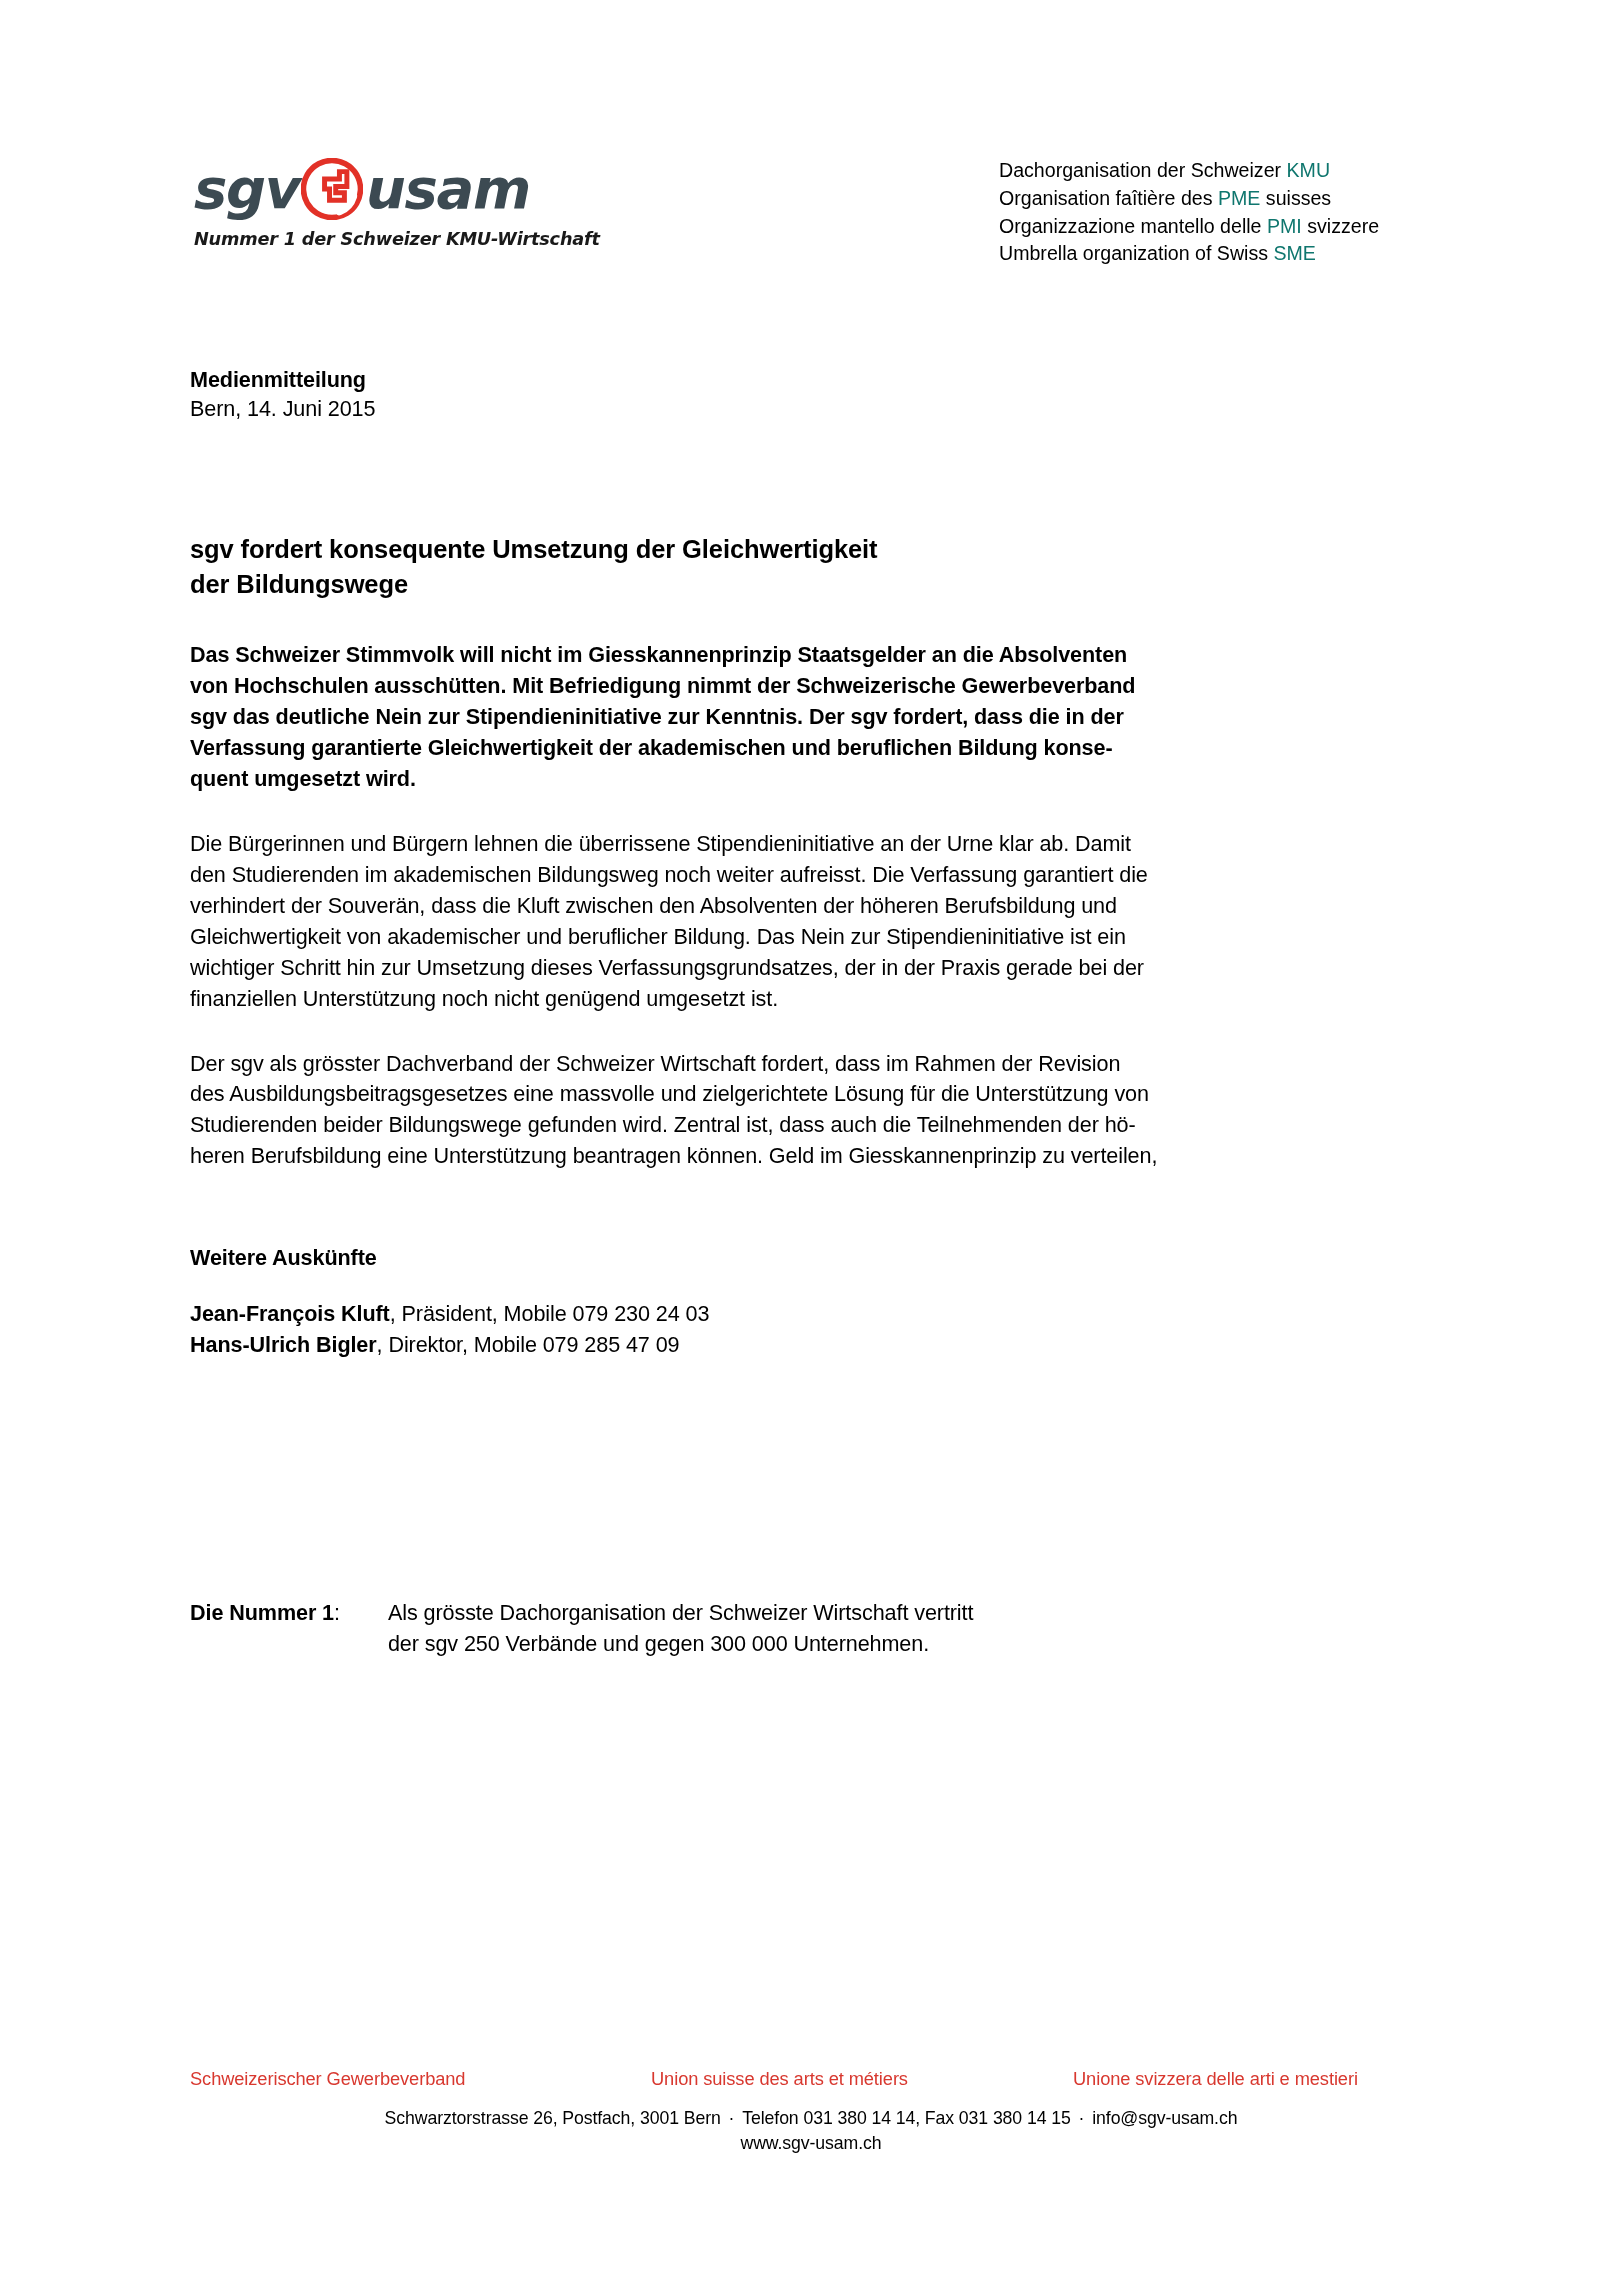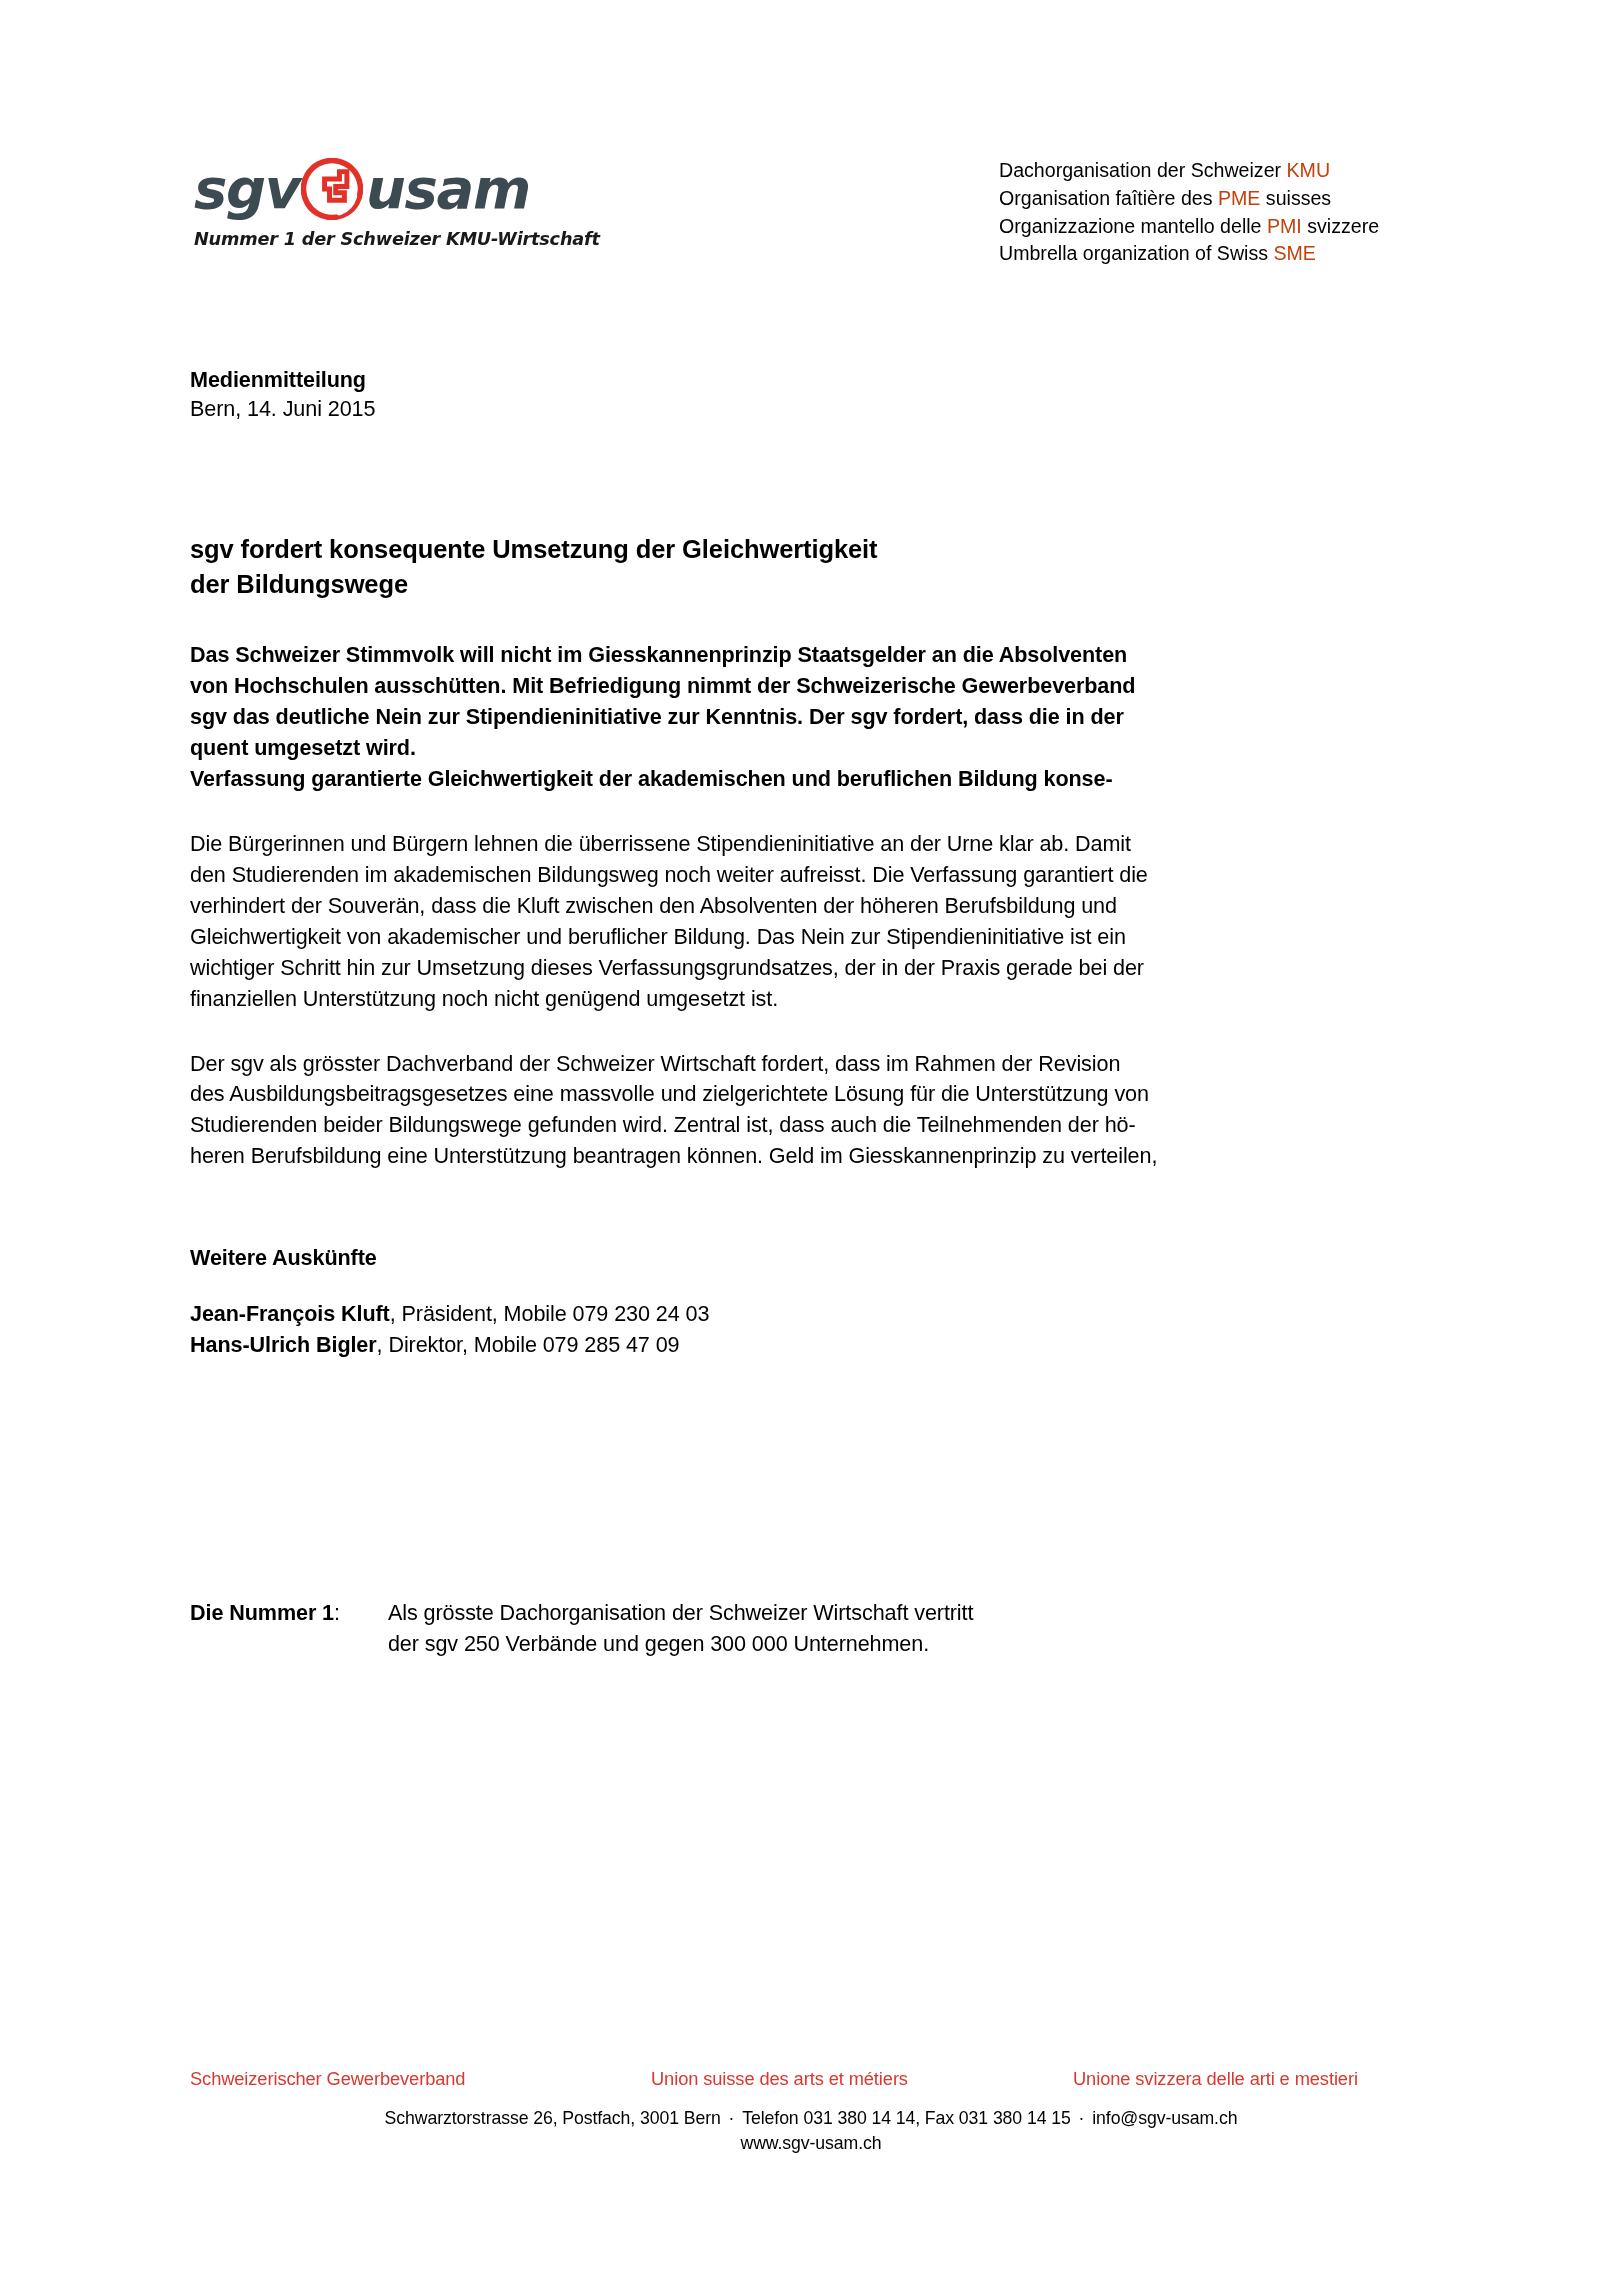--- a/index.html
+++ b/index.html
@@ -69,21 +69,21 @@
 
   .header-langs {
     position: absolute;
     left: 995px;
     top: 157px;
     font-size: 19.6px;
     line-height: 1.42;
     color: #000000;
   }
   .header-langs .hl-line { white-space: nowrap; }
-  .accent { color: #c2410c; }
+  .accent { color: #0f766e; }
 
   
   .content {
     position: absolute;
     left: 190px;
     top: 366px;
     width: 1243px;
   }
   .doc-kicker {
     font-size: 21.6px;
@@ -233,22 +233,22 @@
 
     <h1 class="headline">
       <span class="hl1">sgv fordert konsequente Umsetzung der Gleichwertigkeit</span>
       <span class="hl2">der Bildungswege</span>
     </h1>
 
     <div class="lead">
       <span class="ln">Das Schweizer Stimmvolk will nicht im Giesskannenprinzip Staatsgelder an die Absolventen</span>
       <span class="ln">von Hochschulen ausschütten. Mit Befriedigung nimmt der Schweizerische Gewerbeverband</span>
       <span class="ln">sgv das deutliche Nein zur Stipendieninitiative zur Kenntnis. Der sgv fordert, dass die in der</span>
+      <span class="ln">Verfassung garantierte Gleichwertigkeit der akademischen und beruflichen Bildung konse-</span>
       <span class="ln">quent umgesetzt wird.</span>
-      <span class="ln">Verfassung garantierte Gleichwertigkeit der akademischen und beruflichen Bildung konse-</span>
     </div>
 
     <div class="para">
       <span class="ln">Die Bürgerinnen und Bürgern lehnen die überrissene Stipendieninitiative an der Urne klar ab. Damit</span>
       <span class="ln">den Studierenden im akademischen Bildungsweg noch weiter aufreisst. Die Verfassung garantiert die</span>
       <span class="ln">verhindert der Souverän, dass die Kluft zwischen den Absolventen der höheren Berufsbildung und</span>
       <span class="ln">Gleichwertigkeit von akademischer und beruflicher Bildung. Das Nein zur Stipendieninitiative ist ein</span>
       <span class="ln">wichtiger Schritt hin zur Umsetzung dieses Verfassungsgrundsatzes, der in der Praxis gerade bei der</span>
       <span class="ln">finanziellen Unterstützung noch nicht genügend umgesetzt ist.</span>
     </div>

